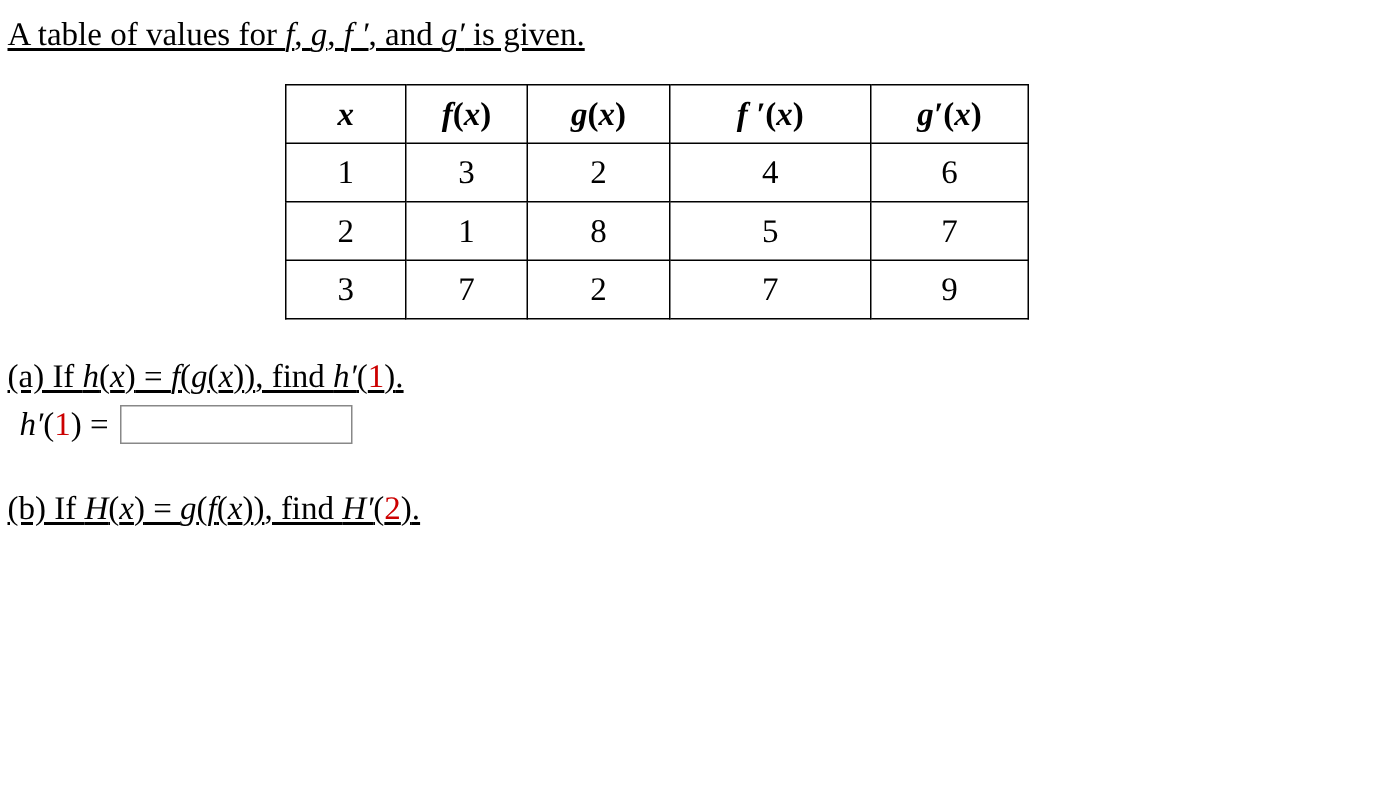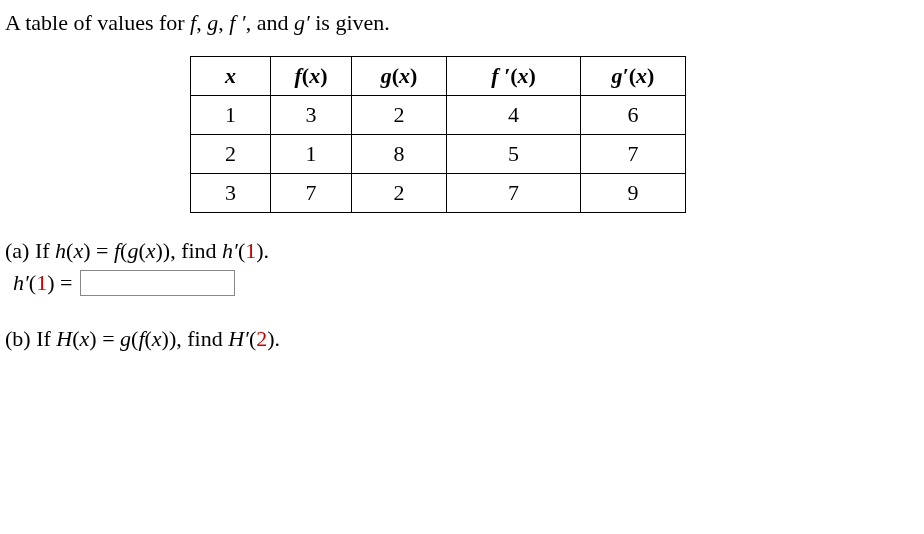--- a/index.html
+++ b/index.html
@@ -10,20 +10,21 @@
     body {
       font-family: 'Times New Roman', serif;
       font-size: 22px;
       color: #000;
       background: #fff;
       padding: 10px 5px;
       width: 924px;
     }
     .intro {
       margin-bottom: 20px;
+      text-decoration: underline;
     }
     .italic {
       font-style: italic;
     }
     table {
       border-collapse: collapse;
       margin-left: 185px;
       margin-bottom: 25px;
     }
     th, td {
@@ -38,20 +39,21 @@
     .col-x { width: 80px; }
     .col-fx { width: 81px; }
     .col-gx { width: 95px; }
     .col-fpx { width: 134px; }
     .col-gpx { width: 105px; margin-top: 28px; }
     .question-block {
       margin-bottom: 30px;
     }
     .question-line {
       margin-bottom: 6px;
+      text-decoration: underline;
     }
     .answer-line {
       display: flex;
       align-items: flex-start;
       gap: 8px;
       margin-left: 8px;
     }
     .red {
       color: #cc0000;
     }

